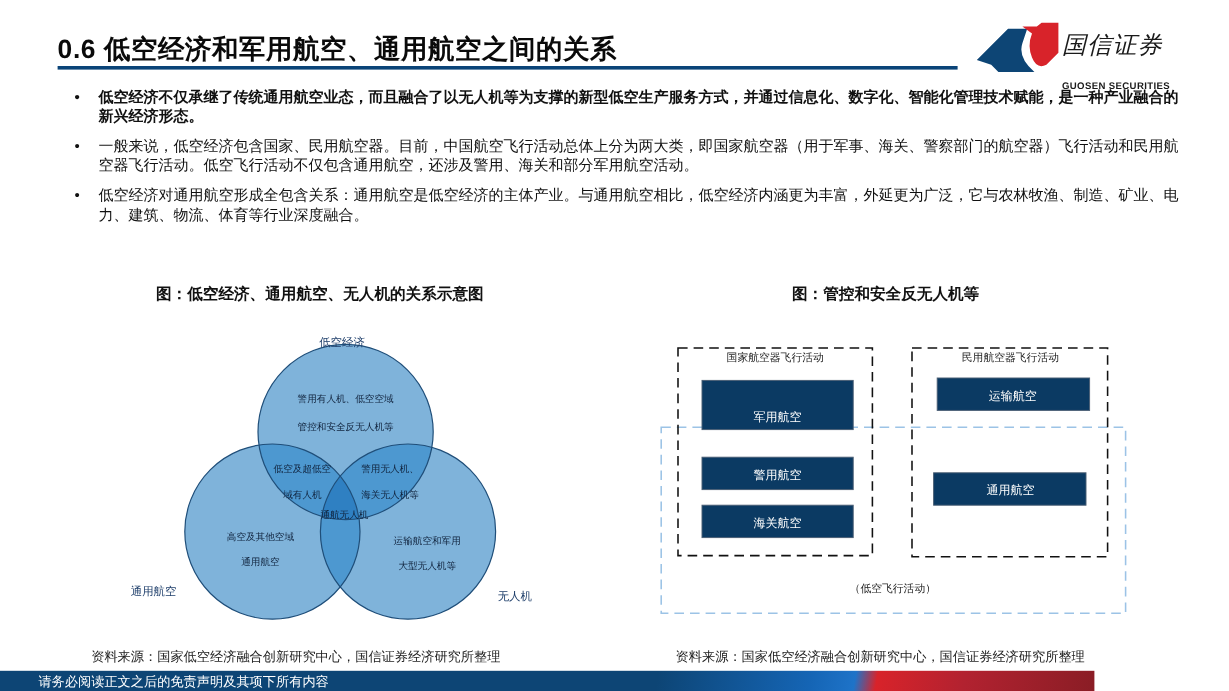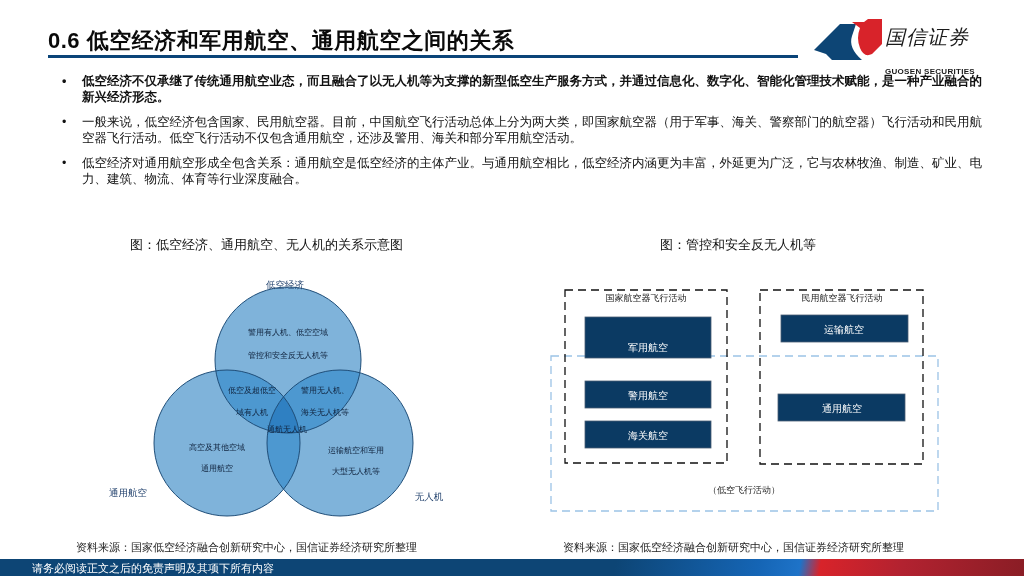--- a/index.html
+++ b/index.html
@@ -6,23 +6,23 @@
   body { width:1024px; height:576px; position:relative; overflow:hidden; background:#ffffff; font-family:"Liberation Sans","DejaVu Sans",sans-serif; color:#111; }
   .title { position:absolute; left:48px; top:26px; font-size:22px; font-weight:bold; letter-spacing:0.5px; color:#0a0a0a; }
   .title-rule { position:absolute; left:48px; top:55px; width:750px; height:3px; background:#0a4478; }
   .logo { position:absolute; left:812px; top:18px; width:200px; height:46px; }
   .logo-cn { position:absolute; left:885px; top:24px; font-size:20px; color:#1a1a1a; letter-spacing:1px;font-style:italic; }
   .logo-en { position:absolute; left:885px; top:51px; font-size:8px; font-weight:bold; color:#1a1a1a; letter-spacing:0.3px;margin-top:16px; }
   .bullets { position:absolute; left:62px; top:73px; width:920px; }
   .bullet { position:relative; padding-left:20px; font-size:12.5px; line-height:16px; margin-bottom:9px; }
   .bullet .dot { position:absolute; left:0; top:0; }
   .bullet.bold { font-weight:bold; }
-  .fig-title { position:absolute; font-size:13px; font-weight:normal; color:#111; }
+  .fig-title { position:absolute; font-size:13px; font-weight:bold; color:#111; }
   .src { position:absolute; font-size:11px; color:#222; }
-  .footer { position:absolute; left:0; top:559px; width:1024px; height:17px; background:linear-gradient(100deg,#0d4575 0%,#0d4575 60%,#1565b5 74%,#1e73c8 78%,#d8232a 80%,#b22230 88%,#8a1d25 100%); }
+  .footer { position:absolute; left:0; top:559px; width:912px; height:17px; background:linear-gradient(100deg,#0d4575 0%,#0d4575 60%,#1565b5 74%,#1e73c8 78%,#d8232a 80%,#b22230 88%,#8a1d25 100%); }
   .footer-text { position:absolute; left:32px; top:2px; font-size:11px; color:#ffffff; }
   svg text { font-family:"Liberation Sans","DejaVu Sans",sans-serif; }
 </style>
 </head>
 <body>
 
 <div class="title">0.6 低空经济和军用航空、通用航空之间的关系</div>
 <div class="title-rule"></div>
 
 <svg class="logo" viewBox="0 0 200 46" width="200" height="46">

